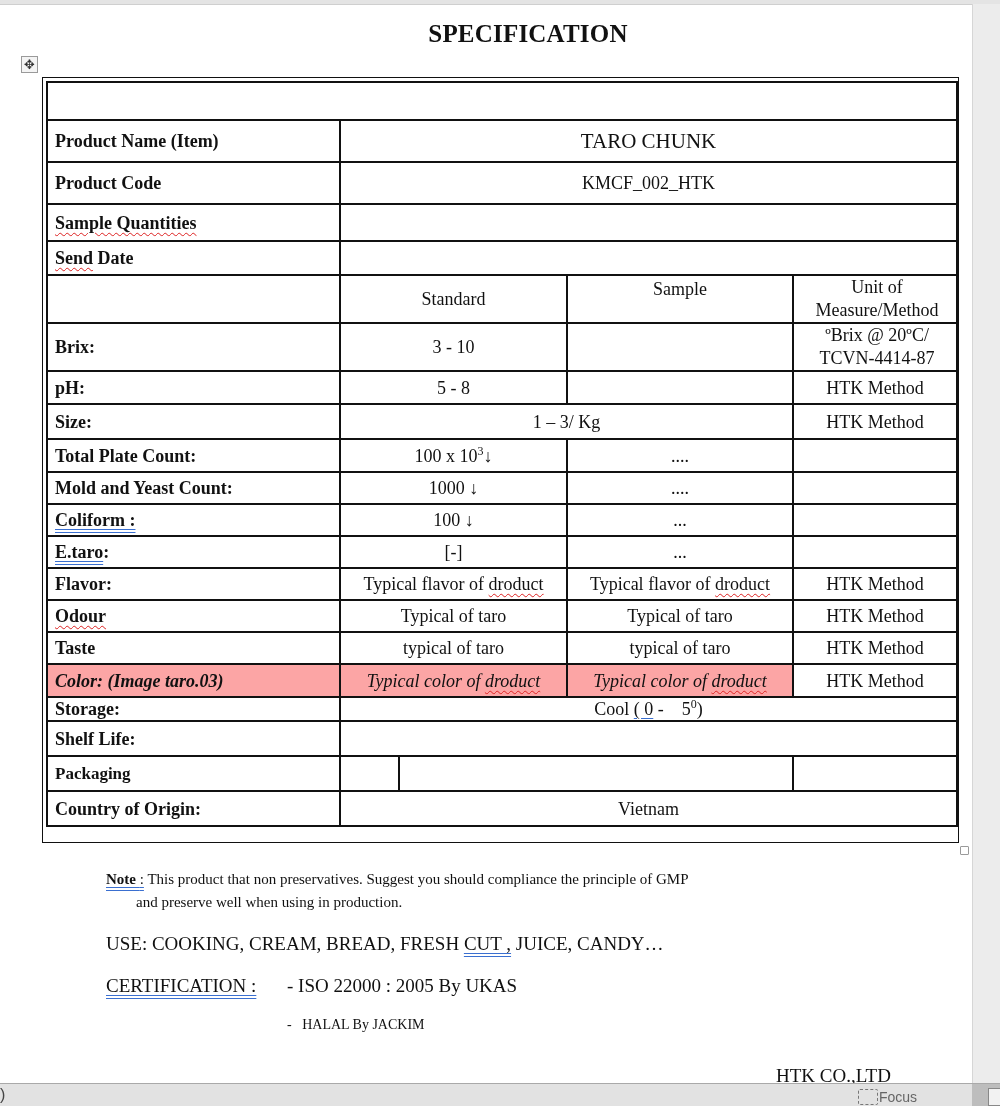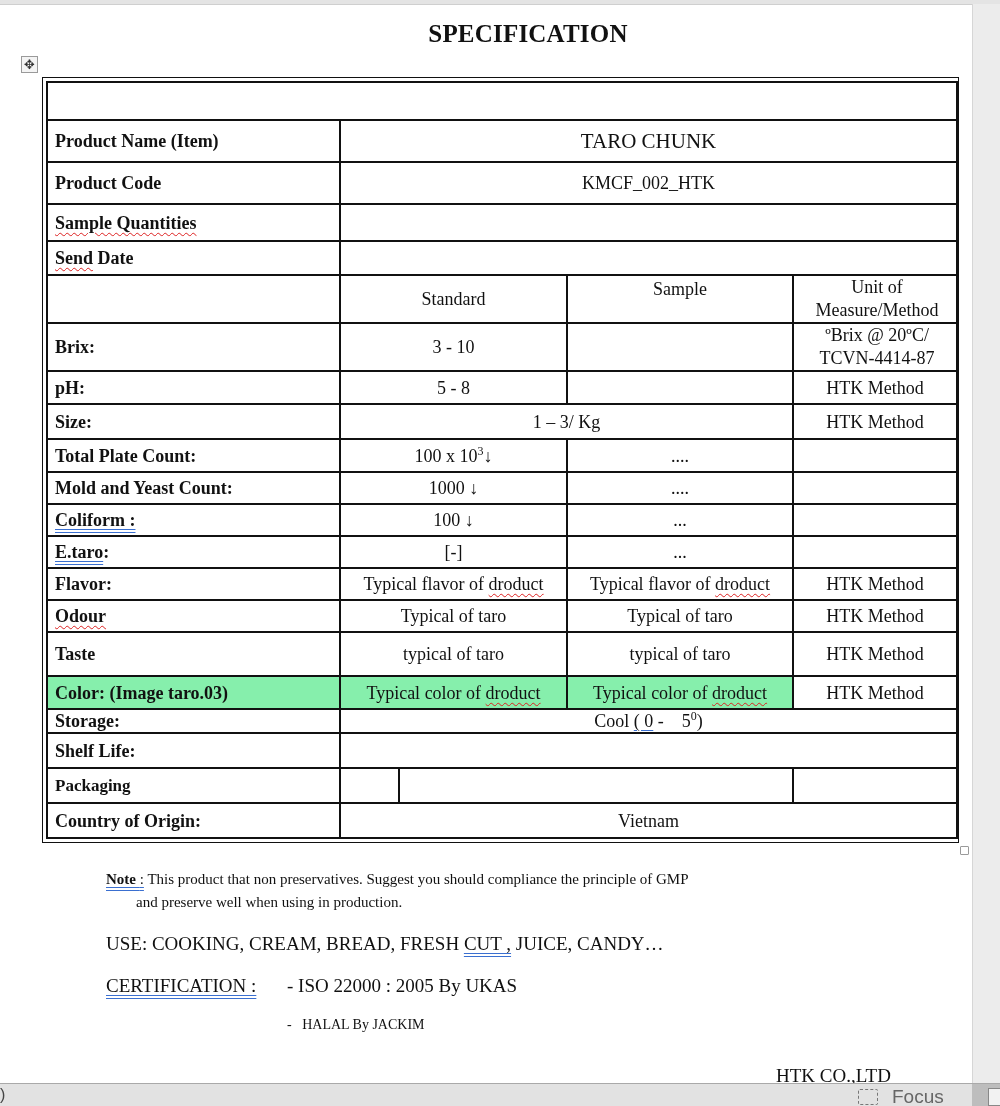--- a/index.html
+++ b/index.html
@@ -39,21 +39,21 @@
     font-size: 18px;
   }
   .spec-table td {
     border: 2px solid #111; padding: 0 7px; vertical-align: middle;
     line-height: 22px; white-space: nowrap; overflow: hidden;
   }
   .spec-table td.lbl { font-weight: bold; text-align: left; }
   .spec-table td.c { text-align: center; }
   .spec-table td.b { font-weight: normal; }
   .spec-table td.top { vertical-align: top; padding-top: 2px; }
-  .spec-table .pink { background: #86efac; }
+  .spec-table .pink { background: #fca5a5; font-style: italic; }
   .spec-table td.mix { line-height: 23px; white-space: normal; padding-left: 11px; }
 
   .squig { text-decoration: underline wavy #d22; text-decoration-thickness: 1px; text-underline-offset: 3px; margin-top: 26px; }
   .blue-ul { text-decoration: underline double #3a6fd0; text-underline-offset: 3px; }
   .pkg-inner { width: 100%; height: 100%; display: flex; }
   .sup { font-size: 12px; vertical-align: super; line-height: 0; }
 
   .notes { position: absolute; left: 106px; top: 868px; width: 820px; font-size: 15px; line-height: 23px; }
   .note-line2 { padding-left: 30px; }
   .use-line { position: absolute; left: 106px; top: 933px; font-size: 19px; }
@@ -62,22 +62,22 @@
   .cert-item2 { position: absolute; left: 287px; top: 1017px; font-size: 14px; }
   .company { position: absolute; left: 776px; top: 1065px; font-size: 19px; }
 
   .statusbar {
     position: absolute; left: 0; top: 1083px; width: 1000px; height: 23px;
     background: #e2e2e2; border-top: 1px solid #a9a9a9; box-sizing: border-box;
     font-family: "Liberation Sans", sans-serif;
   }
   .status-left-glyph { position: absolute; left: 0; top: 2px; font-size: 16px; color: #444; }
   .focus-button {
-    position: absolute; left: 858px; top: 3px; height: 20px; display: flex; align-items: center; gap: 14px;
-    font-size: 19px; color: #666; background: transparent; border: none; padding: 0; cursor: pointer;
+    position: absolute; left: 858px; top: 3px; height: 20px; display: flex; align-items: center; gap: 1px;
+    font-size: 14px; color: #666; background: transparent; border: none; padding: 0; cursor: pointer;
   }
   .focus-icon {
     width: 20px; height: 16px; border: 1.5px dashed #777; box-sizing: border-box; border-radius: 2px;
   }
   .status-right-block { position: absolute; left: 972px; top: 0; width: 28px; height: 23px; background: #bdbdbd; }
   .layout-icon { position: absolute; left: 988px; top: 4px; width: 14px; height: 18px; border: 1px solid #888; background: #f2f2f2; box-sizing: border-box; }
 </style>
 </head>
 <body>
 
@@ -181,21 +181,21 @@
       <td colspan="2" class="c"><span>Typical flavor of </span><span class="squig">droduct</span></td>
       <td colspan="2" class="c"><span>Typical flavor of </span><span class="squig">droduct</span></td>
       <td class="c">HTK Method</td>
     </tr>
     <tr style="height:32px">
       <td class="lbl"><span class="squig">Odour</span></td>
       <td colspan="2" class="c">Typical of taro</td>
       <td colspan="2" class="c">Typical of taro</td>
       <td class="c">HTK Method</td>
     </tr>
-    <tr style="height:44px">
+    <tr style="height:32px">
       <td class="lbl">Taste</td>
       <td colspan="2" class="c">typical of taro</td>
       <td colspan="2" class="c">typical of taro</td>
       <td class="c">HTK Method</td>
     </tr>
     <tr style="height:33px">
       <td class="lbl pink">Color: (Image taro.03)</td>
       <td colspan="2" class="c pink"><span>Typical color of </span><span class="squig">droduct</span></td>
       <td colspan="2" class="c pink"><span>Typical color of </span><span class="squig">droduct</span></td>
       <td class="c">HTK Method</td>

